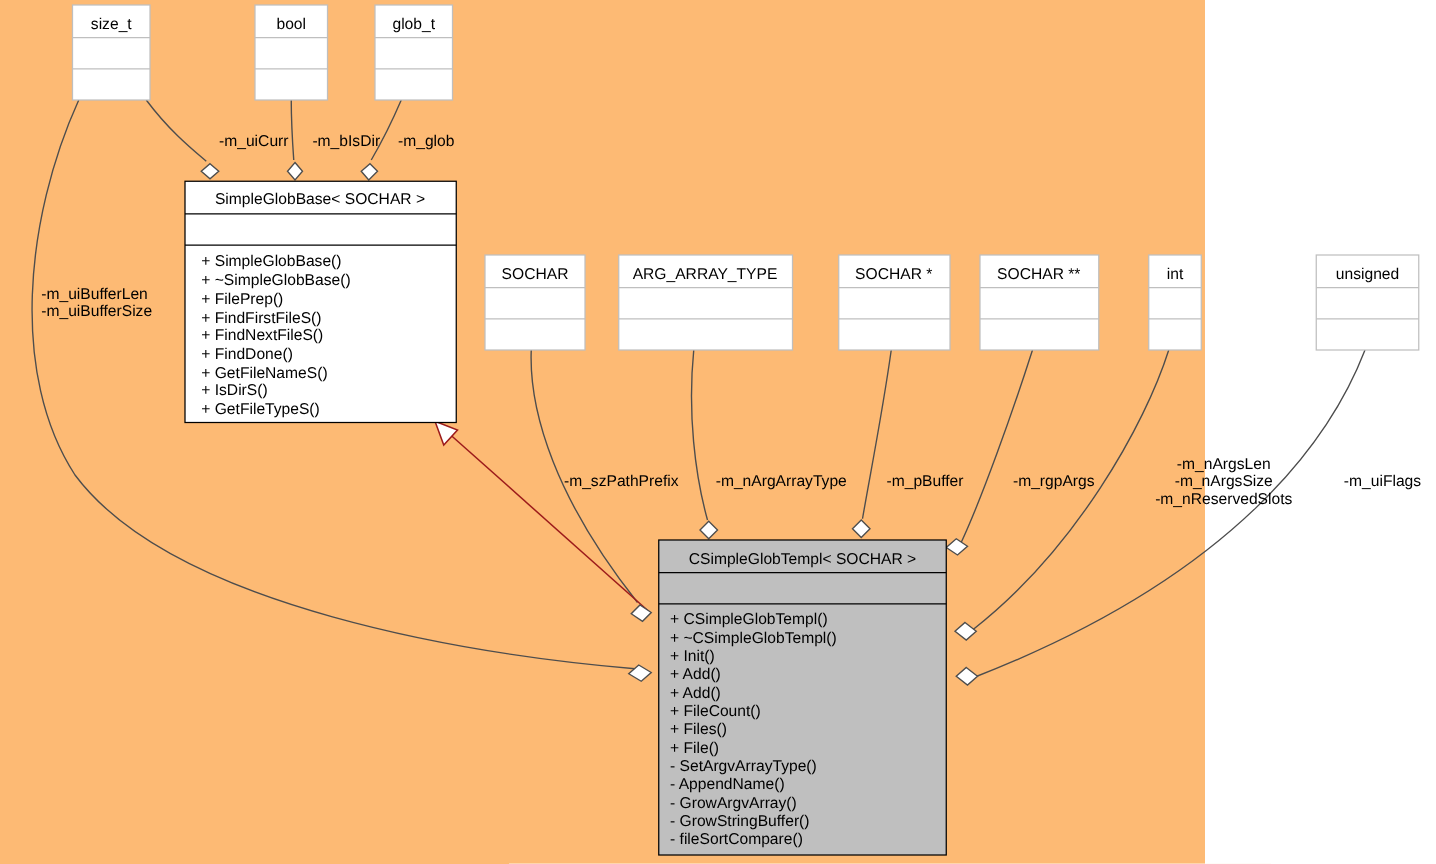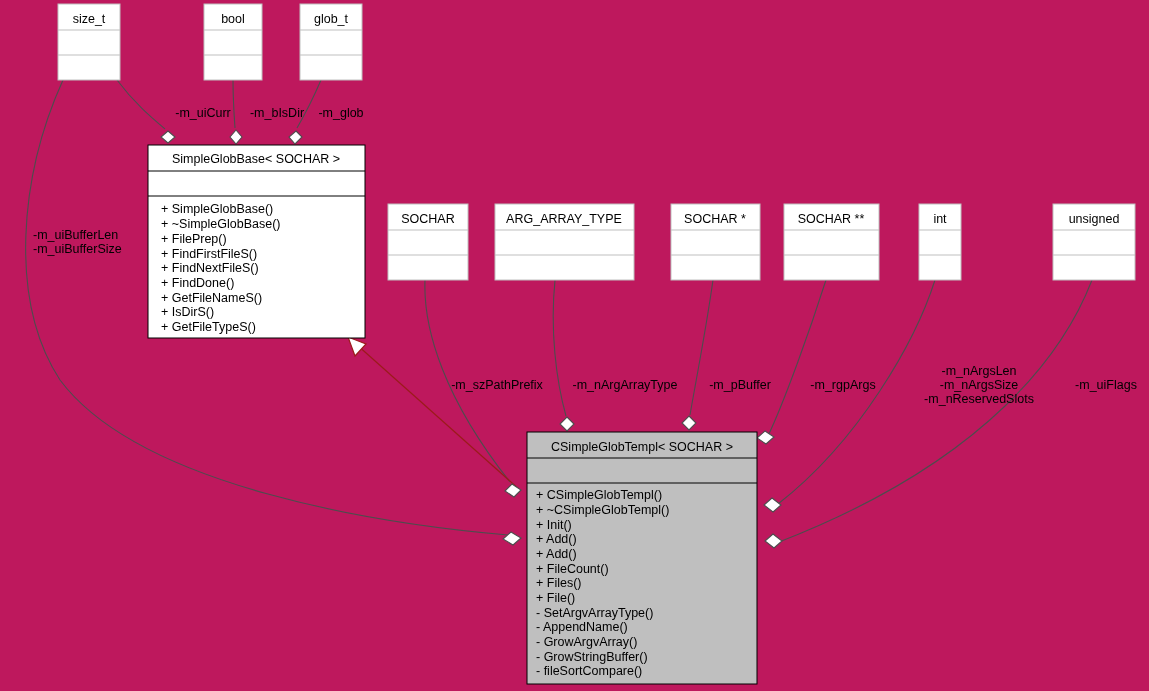--- a/index.html
+++ b/index.html
@@ -8,23 +8,23 @@
     background: #ffffff;
   }
   body {
     font-family: "Liberation Sans", sans-serif;
     width: 1149px;
     height: 691px;
     overflow: hidden;
   }
   #diagram-root {
     position: relative;
-    width: 1149px;
+    width: 964px;
     height: 691px;
-    background: #be185d;
+    background: #fdba74;
   }
   svg#uml {
     display: block;
     width: 1149px;
     height: 691px;
   }
   .cls-title {
     font-family: "Liberation Sans", sans-serif;
     font-size: 12.5px;
     fill: #000000;

